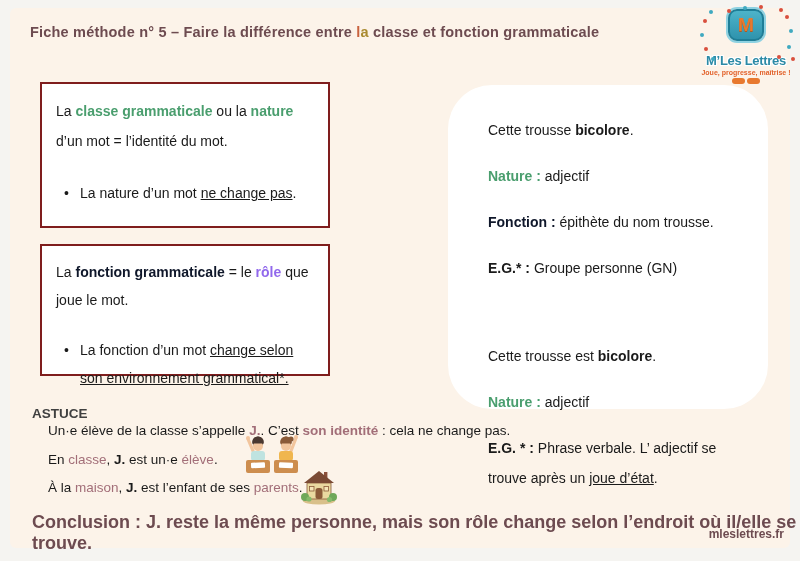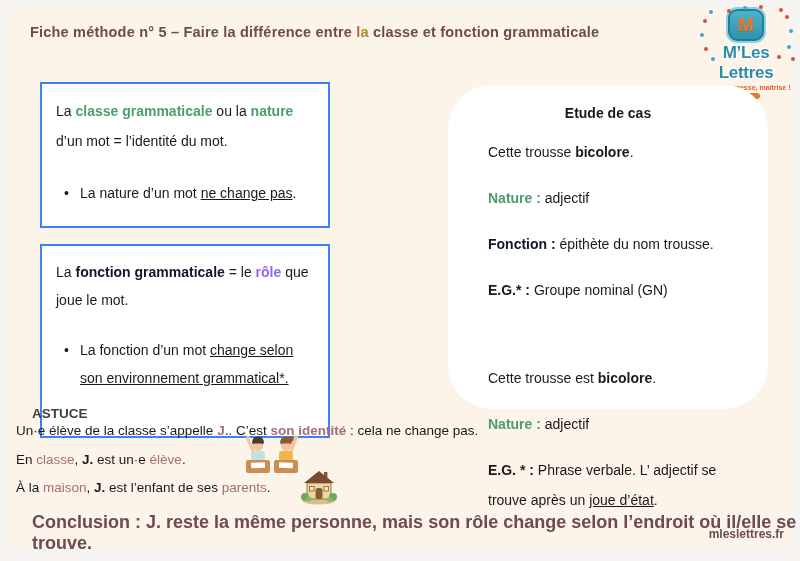--- a/index.html
+++ b/index.html
@@ -27,48 +27,48 @@
       80px 52px 0 1px #d94f3d,46px 3px 0 1px #3fa9c0,30px 6px 0 1px #d94f3d,
       62px 2px 0 1px #d94f3d,94px 54px 0 1px #d94f3d;}
   .logo-tile{
     display:inline-block;margin-top:5px;width:32px;height:28px;line-height:28px;
     background:linear-gradient(#4db3c9,#2f93ad);
     border:2px solid #1f7e97;border-radius:9px;
     box-shadow:0 0 0 2px #8ed2e2;
   }
   .logo-tile span{font-size:19px;font-weight:800;color:#e8792f;text-shadow:0 1px 0 #b35a1f;}
   .logo-name{
-    margin-top:2px;font-size:17px;font-weight:bold;color:#2c8aa6;letter-spacing:-.3px;
+    margin-top:12px;font-size:13px;font-weight:bold;color:#2c8aa6;letter-spacing:-.3px;
     text-shadow:-1px -1px 0 #fff,1px -1px 0 #fff,-1px 1px 0 #fff,1px 1px 0 #fff;
   }
   .logo-tagline{font-size:7px;font-weight:bold;color:#e2622b;margin-top:1px;}
   .logo-pencil{margin-top:2px;display:flex;justify-content:center;gap:2px;}
   .logo-pencil i{display:block;width:13px;height:6px;background:#e8792f;border-radius:3px;}
   
   .box{
     position:absolute;left:40px;width:290px;box-sizing:border-box;
-    background:#ffffff;border:2px solid #3b82f6;padding:12px 14px;
+    background:#ffffff;border:2px solid #7f1d1d;padding:12px 14px;
     font-size:14px;
   }
   .box-1{top:82px;height:146px;line-height:30px;}
-  .box-2{top:244px;height:194px;line-height:28px;}
+  .box-2{top:244px;height:132px;line-height:28px;}
   .box p{margin:0;}
   .box .bullet{position:relative;padding-left:24px;margin-top:22px;}
   .box .dot{position:absolute;left:8px;}
   
   .panel{
     position:absolute;left:448px;top:85px;width:320px;height:324px;box-sizing:border-box;
     background:#ffffff;border-radius:44px;padding:14px 24px 0 24px;font-size:14px;
   }
   .panel-heading{text-align:center;font-weight:bold;margin:6px 0 10px 0;}
   .panel p{margin:16px;line-height:30px;}
   .case-gap{height:26px;}
   
   .astuce-heading{position:absolute;left:32px;top:406px;font-size:13.5px;font-weight:bold;color:#404040;}
-  .astuce-line{position:absolute;left:16px;font-size:13.5px;}
+  .astuce-line{position:absolute;left:48px;font-size:13.5px;}
   .astuce-1{top:423px;}
   .astuce-2{top:452px;}
   .astuce-3{top:480px;}
   .conclusion{position:absolute;left:32px;top:512px;font-size:18px;font-weight:bold;color:#6d4b50;}
   .footer-site{position:absolute;right:16px;top:527px;font-size:12px;font-weight:bold;color:#6d4b50;padding-left:8px;}
   
   .students-icon{position:absolute;left:242px;top:432px;}
   .house-icon{position:absolute;left:300px;top:469px;}
   
   .seg-bold{font-weight:bold;}
@@ -108,25 +108,24 @@
 
 <div class="box box-2">
   <p class="main"><span>La </span><span class="seg-purple seg-bold">fonction grammaticale</span><span> = le </span><span class="seg-purplelight seg-bold">rôle</span><span> que joue le mot.</span></p>
   <p class="bullet">
     <span class="dot">•</span>
     <span><span>La fonction d’un mot </span><span class="seg-underline">change selon son environnement grammatical*. </span></span>
   </p>
 </div>
 
 <div class="panel">
-  <div class="panel-heading">Etude de cas</div>
   <p><span>Cette trousse </span><span class="seg-bold">bicolore</span><span>.</span></p>
   <p><span class="seg-green seg-bold">Nature : </span><span>adjectif</span></p>
   <p><span class="seg-purple seg-bold">Fonction : </span><span>épithète du nom trousse.</span></p>
-  <p><span class="seg-bold">E.G.* : </span><span>Groupe nominal (GN)</span></p>
+  <p><span class="seg-bold">E.G.* : </span><span>Groupe personne (GN)</span></p>
   <div class="case-gap"></div>
   <p><span>Cette trousse est </span><span class="seg-bold">bicolore</span><span>.</span></p>
   <p><span class="seg-green seg-bold">Nature : </span><span>adjectif</span></p>
   <p><span class="seg-bold">E.G. * : </span><span>Phrase verbale. L’ adjectif se trouve après un </span><span class="seg-underline">joue d’état</span><span>.</span></p>
 </div>
 
 <div class="astuce-heading">ASTUCE</div>
 <div class="astuce-line astuce-1"><span> Un·e élève de la classe s’appelle </span><span class="seg-mauve seg-bold">J.</span><span>. C’est </span><span class="seg-mauve seg-bold">son identité</span><span> : cela ne change pas.</span></div>
 <div class="astuce-line astuce-2"><span>En </span><span class="seg-mauve">classe</span><span>, </span><span class="seg-bold">J.</span><span> est un·e </span><span class="seg-mauve">élève</span><span>.</span></div>
 <div class="astuce-line astuce-3"><span>À la </span><span class="seg-mauve">maison</span><span>, </span><span class="seg-bold">J.</span><span> est l’enfant de ses </span><span class="seg-mauve">parents</span><span>.</span></div>

